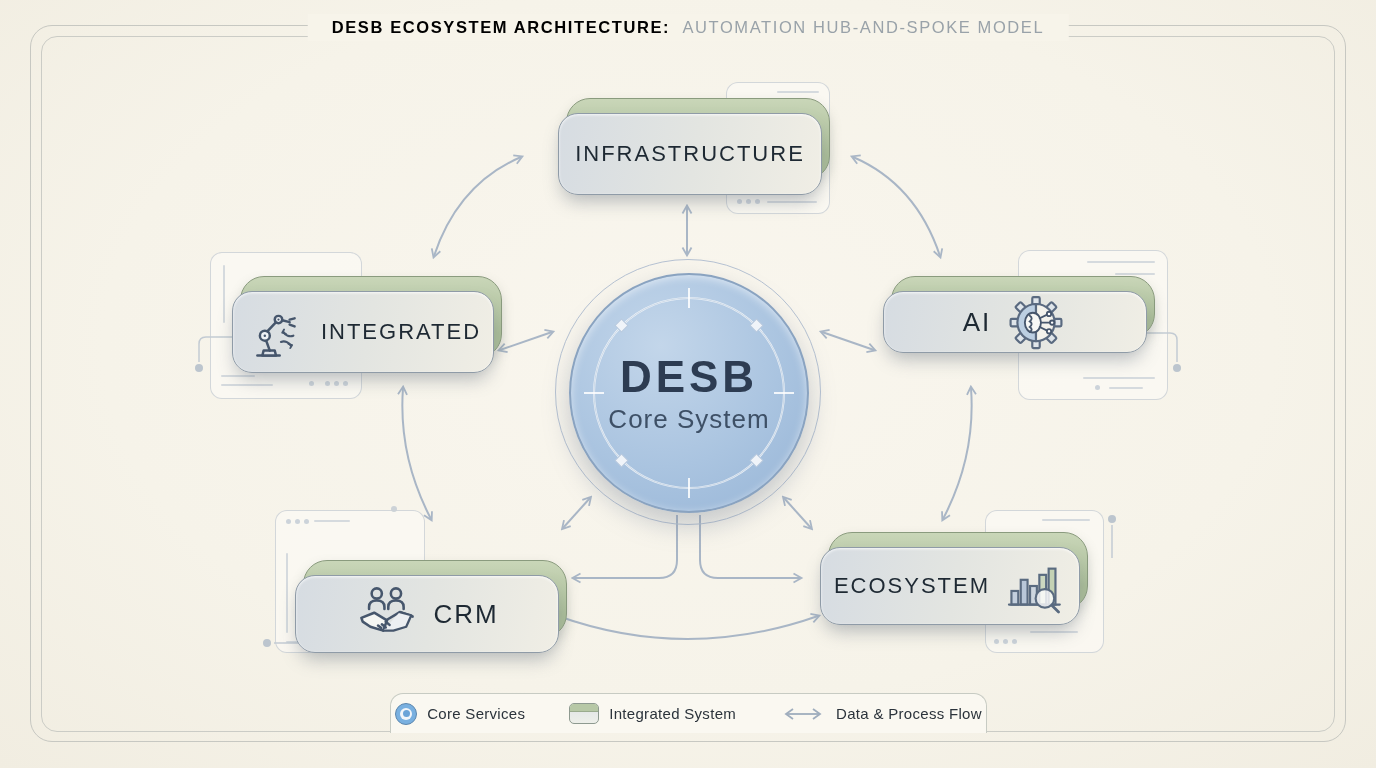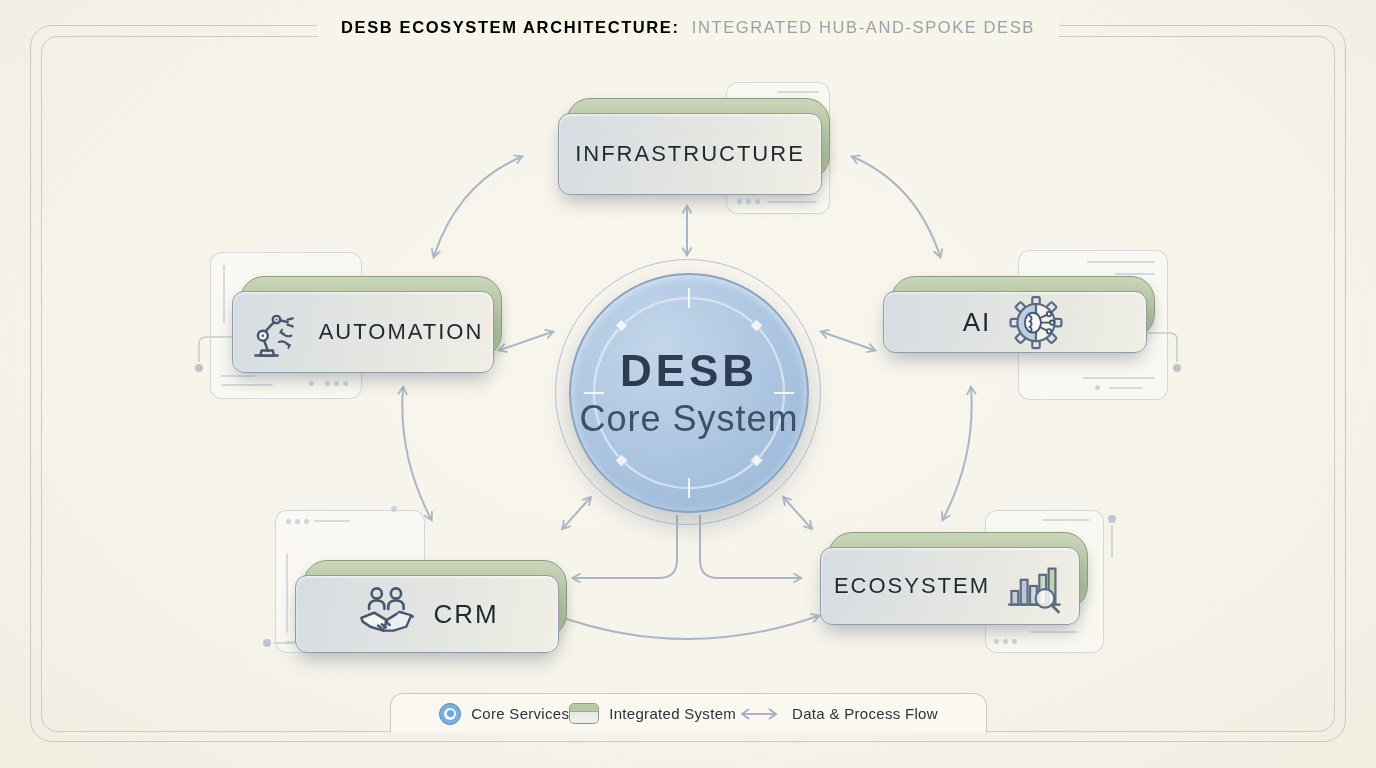--- a/index.html
+++ b/index.html
@@ -26,44 +26,44 @@
     border-radius:12px;background:rgba(253,252,248,.55);z-index:1;}
   .gline{position:absolute;height:2px;background:#d5dade;border-radius:2px;}
   .gdot{position:absolute;width:5px;height:5px;border-radius:50%;background:#ccd3da;}
   
   .module{position:absolute;z-index:3;}
   .band{position:absolute;left:8px;top:-15px;width:100%;height:100%;
     border-radius:24px;border:1.5px solid #8a9b7e;
     background:linear-gradient(180deg,#c9d6b8 0%,#aabd98 70%);
     box-shadow:0 6px 12px rgba(120,130,120,.30);}
   .card{position:absolute;left:0;top:0;width:100%;height:100%;
-    border-radius:12px;border:1.5px solid #8f9ba7;
+    border-radius:20px;border:1.5px solid #8f9ba7;
     background:linear-gradient(100deg,#d6dce2 0%,#e3e5e1 52%,#f0eee5 100%);
     box-shadow:0 10px 18px -4px rgba(105,115,128,.45), inset 0 1px 3px rgba(255,255,255,.8);
     display:flex;align-items:center;justify-content:center;gap:14px;}
   .card .label{font-size:22px;font-weight:500;color:#1e2933;letter-spacing:2px;}
   .card.short .label{font-size:26px;}
   .micon{flex:0 0 auto;}
   
   .hub{position:absolute;left:555px;top:259px;width:264px;height:264px;z-index:3;}
   .hub-ring{position:absolute;left:0;top:0;width:264px;height:264px;border-radius:50%;
     border:1.5px solid #b6c2d2;}
   .hub-circle{position:absolute;left:14px;top:14px;width:236px;height:236px;border-radius:50%;
     border:2px solid #8aa3c0;
     background:radial-gradient(circle at 38% 30%, #c3d6ea 0%, #aac4e0 55%, #96b4d6 100%);
     box-shadow:0 12px 26px rgba(115,130,150,.38), inset 0 2px 8px rgba(255,255,255,.55);}
   .hub-inner{position:absolute;left:0;top:0;}
   .hub-text{position:absolute;left:0;top:0;width:236px;height:236px;display:flex;
     flex-direction:column;align-items:center;justify-content:center;}
   .hub-name{font-size:44px;font-weight:600;letter-spacing:4px;color:#2d3c52;}
-  .hub-sub{font-size:36px;font-weight:400;letter-spacing:1px;color:#3e5066;margin-top:2px;}
+  .hub-sub{font-size:26px;font-weight:400;letter-spacing:1px;color:#3e5066;margin-top:2px;}
   
   .legend{position:absolute;left:390px;top:693px;width:595px;height:39px;z-index:6;
     border:1.5px solid #c7cbc3;border-bottom:none;border-radius:13px 13px 0 0;
-    background:#faf8f1;display:flex;align-items:center;justify-content:center;}
+    background:#faf8f1;display:flex;align-items:center;justify-content:center;gap:44px;}
   .leg-item{display:flex;align-items:center;gap:10px;}
   .leg-label{font-size:15px;color:#2b333b;letter-spacing:.3px;}
   .ic-core{width:22px;height:22px;border-radius:50%;background:#79b0e0;border:1.5px solid #5d87ae;
     display:flex;align-items:center;justify-content:center;box-sizing:border-box;}
   .ic-core-mid{width:12px;height:12px;border-radius:50%;background:#f3f6fa;
     display:flex;align-items:center;justify-content:center;}
   .ic-core-dot{width:7px;height:7px;border-radius:50%;background:#6ca4d8;}
   .ic-mod{width:30px;height:21px;border-radius:5px;border:1.5px solid #8e9a90;
     background:linear-gradient(#e0e4e7,#edefe9);overflow:hidden;box-sizing:border-box;}
   .ic-mod-band{height:7px;background:#b7c8a6;border-bottom:1px solid #9aab8e;}
@@ -146,21 +146,21 @@
       <path d="M388,643 L274,643"></path>
       <circle cx="267" cy="643" r="4" fill="#bcc5ce" stroke="none"></circle>
       <path d="M1112,525 L1112,558"></path>
       <circle cx="1112" cy="519" r="4" fill="#bcc5ce" stroke="none"></circle>
       <circle cx="394" cy="509" r="3" fill="#ccd2d7" stroke="none"></circle>
     </g>
   </svg>
 
   <div class="title">
     <span class="t-bold">DESB ECOSYSTEM ARCHITECTURE:</span>
-    <span class="t-light">INTEGRATED HUB-AND-SPOKE DESB</span>
+    <span class="t-light">AUTOMATION HUB-AND-SPOKE MODEL</span>
   </div>
 
   <div class="hub">
     <div class="hub-ring"></div>
     <div class="hub-circle">
       <svg class="hub-inner" width="236" height="236" viewBox="0 0 236 236">
         <circle cx="118" cy="118" r="95" fill="none" stroke="rgba(255,255,255,0.75)" stroke-width="2"></circle>
         <circle cx="118" cy="118" r="95" fill="none" stroke="#8fa9c6" stroke-width="1" opacity="0.35"></circle>
         <g stroke="rgba(255,255,255,0.85)" stroke-width="2">
           <line x1="118" y1="13" x2="118" y2="33"></line>
@@ -203,21 +203,21 @@
           <circle cx="54" cy="30" r="6" fill="#eef1f5"></circle>
           <circle cx="54" cy="30" r="1.8" fill="#46566c" stroke="none"></circle>
           <path d="M60,31 L72,34"></path>
           <path d="M72,30 L80,28 M72,38 L80,41"></path>
           <path d="M78,56 A13,13 0 0 1 62,50" stroke-width="3.5"></path>
           <path d="M63,46 L60,51 L66,53" stroke-width="3"></path>
           <path d="M58,66 A13,13 0 0 1 74,72" stroke-width="3.5"></path>
           <path d="M73,76 L76,71 L70,69" stroke-width="3"></path>
         </g>
       </svg>
-      <span class="label">AUTOMATION</span>
+      <span class="label">INTEGRATED</span>
     </div>
   </div>
 
   <div class="module" style="left:883px;top:291px;width:262px;height:60px;">
     <div class="band"></div>
     <div class="card short">
       <span class="label">AI</span>
       <svg class="micon" width="62" height="62" viewBox="0 0 100 100">
         <g stroke="#5a6a80" stroke-width="3.5" stroke-linejoin="round">
           <g fill="#dfe5ea">

